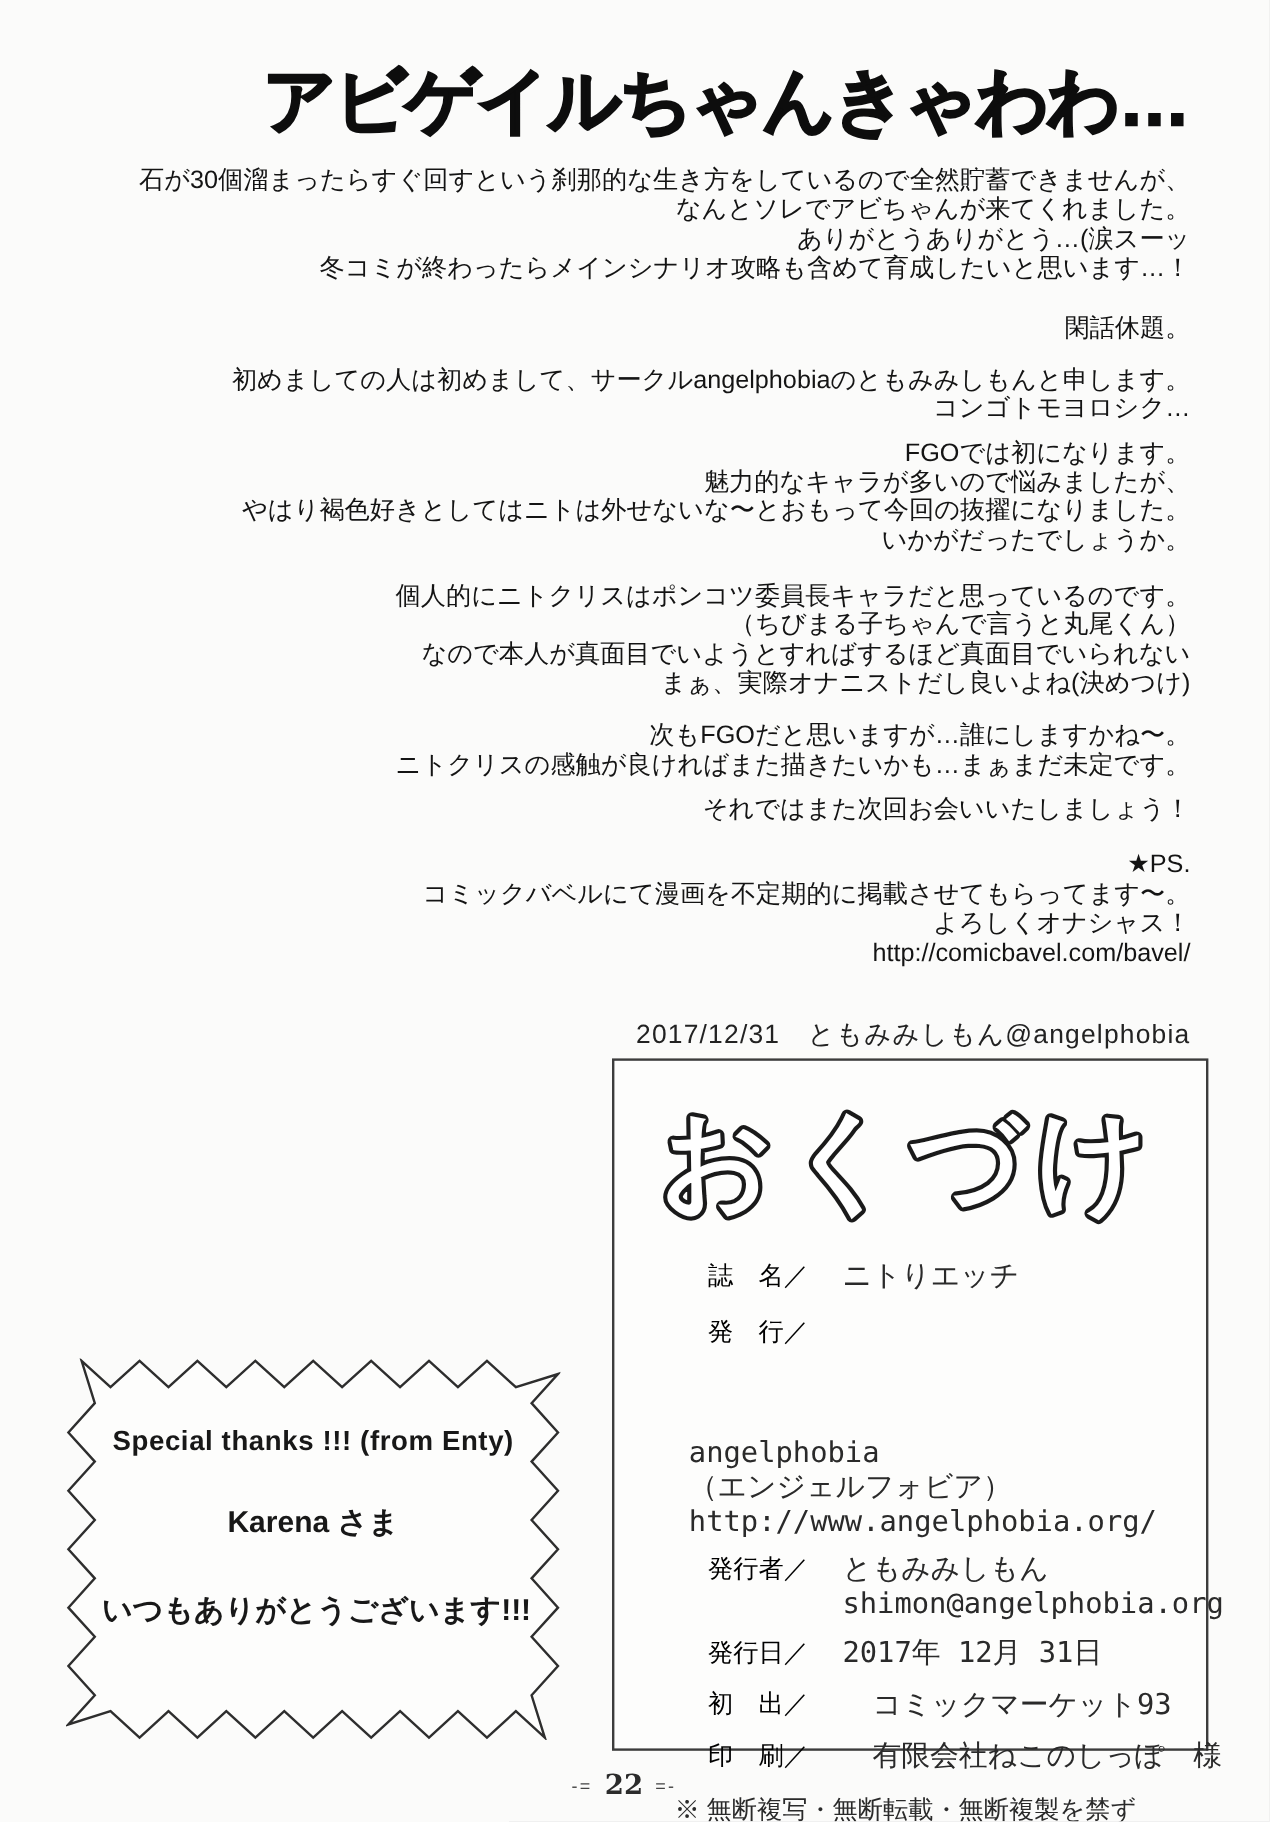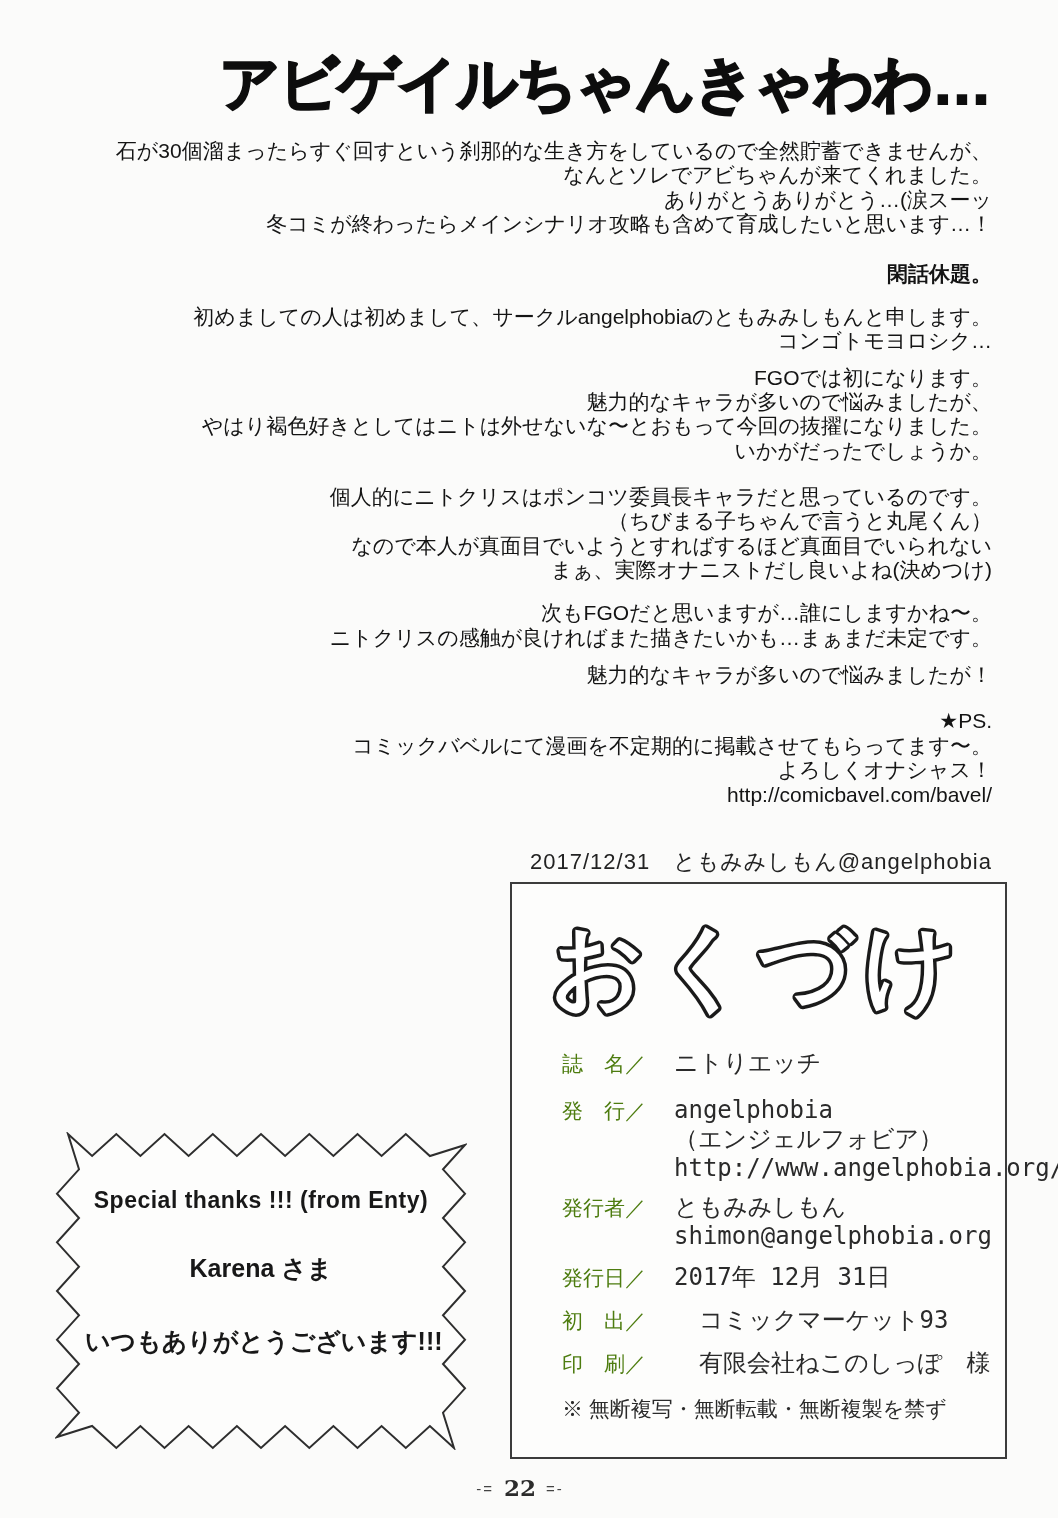--- a/index.html
+++ b/index.html
@@ -26,21 +26,21 @@
     letter-spacing:-2px;
     color:#0d0d0d;
     -webkit-text-stroke:2px #0d0d0d;
     text-align:right;
     padding-right:2px;
     margin-bottom:14px;
     white-space:nowrap;
   }
   .essay-block { font-size:21px; line-height:1.16; color:#141414; }
   .essay-block div { white-space:nowrap; }
-  .blk-1 { margin-top:26px;font-weight:bold; }
+  .blk-1 { margin-top:26px; }
   .blk-2 { margin-top:18px; }
   .blk-3 { margin-top:12px; }
   .blk-4 { margin-top:22px; }
   .blk-5 { margin-top:19px; }
   .blk-6 { margin-top:13px; }
   .blk-7 { margin-top:22px; }
   .signature {
     margin-top:40px;
     font-size:22px;
     letter-spacing:1px;
@@ -66,32 +66,33 @@
     paint-order:stroke fill;
   }
   .colophon-rows {
     position:absolute;
     top:165px; left:50px; right:24px;
   }
   .colophon-row { display:flex; line-height:29px; font-size:21px; }
   .colophon-label {
     width:100px;
     flex:0 0 100px;
-    color:#4d7c0f;
-    white-space:nowrap;
+    color:#000000;
+    white-space:nowrap;
+    margin-left:28px;
   }
   .colophon-value {
     flex:1;
     padding-left:12px;
     font-family:"DejaVu Sans Mono","Liberation Sans",monospace,sans-serif;
     font-size:24px;
     color:#2a2a2a;
   }
   .colophon-value div { white-space:nowrap; }
-  .gap-a { margin-top:18px; }
+  .gap-a { margin-top:18px;flex-direction:column; }
   .gap-b { margin-top:10px; }
   .gap-c { margin-top:12px; }
   .gap-d { margin-top:14px;gap:25px; }
   .colophon-notice {
     margin-top:16px;
     font-size:21px;
     line-height:29px;
     color:#2a2a2a;
     white-space:nowrap;
   }
@@ -182,21 +183,21 @@
       <div>なので本人が真面目でいようとすればするほど真面目でいられない</div>
       <div>まぁ、実際オナニストだし良いよね(決めつけ)</div>
     </div>
 
     <div class="essay-block blk-5">
       <div>次もFGOだと思いますが…誰にしますかね〜。</div>
       <div>ニトクリスの感触が良ければまた描きたいかも…まぁまだ未定です。</div>
     </div>
 
     <div class="essay-block blk-6">
-      <div>魅力的なキャラが多いので悩みましたが！</div>
+      <div>それではまた次回お会いいたしましょう！</div>
     </div>
 
     <div class="essay-block blk-7">
       <div>★PS.</div>
       <div>コミックバベルにて漫画を不定期的に掲載させてもらってます〜。</div>
       <div>よろしくオナシャス！</div>
       <div>http://comicbavel.com/bavel/</div>
     </div>
 
     <div class="signature">2017/12/31　ともみみしもん@angelphobia</div>

